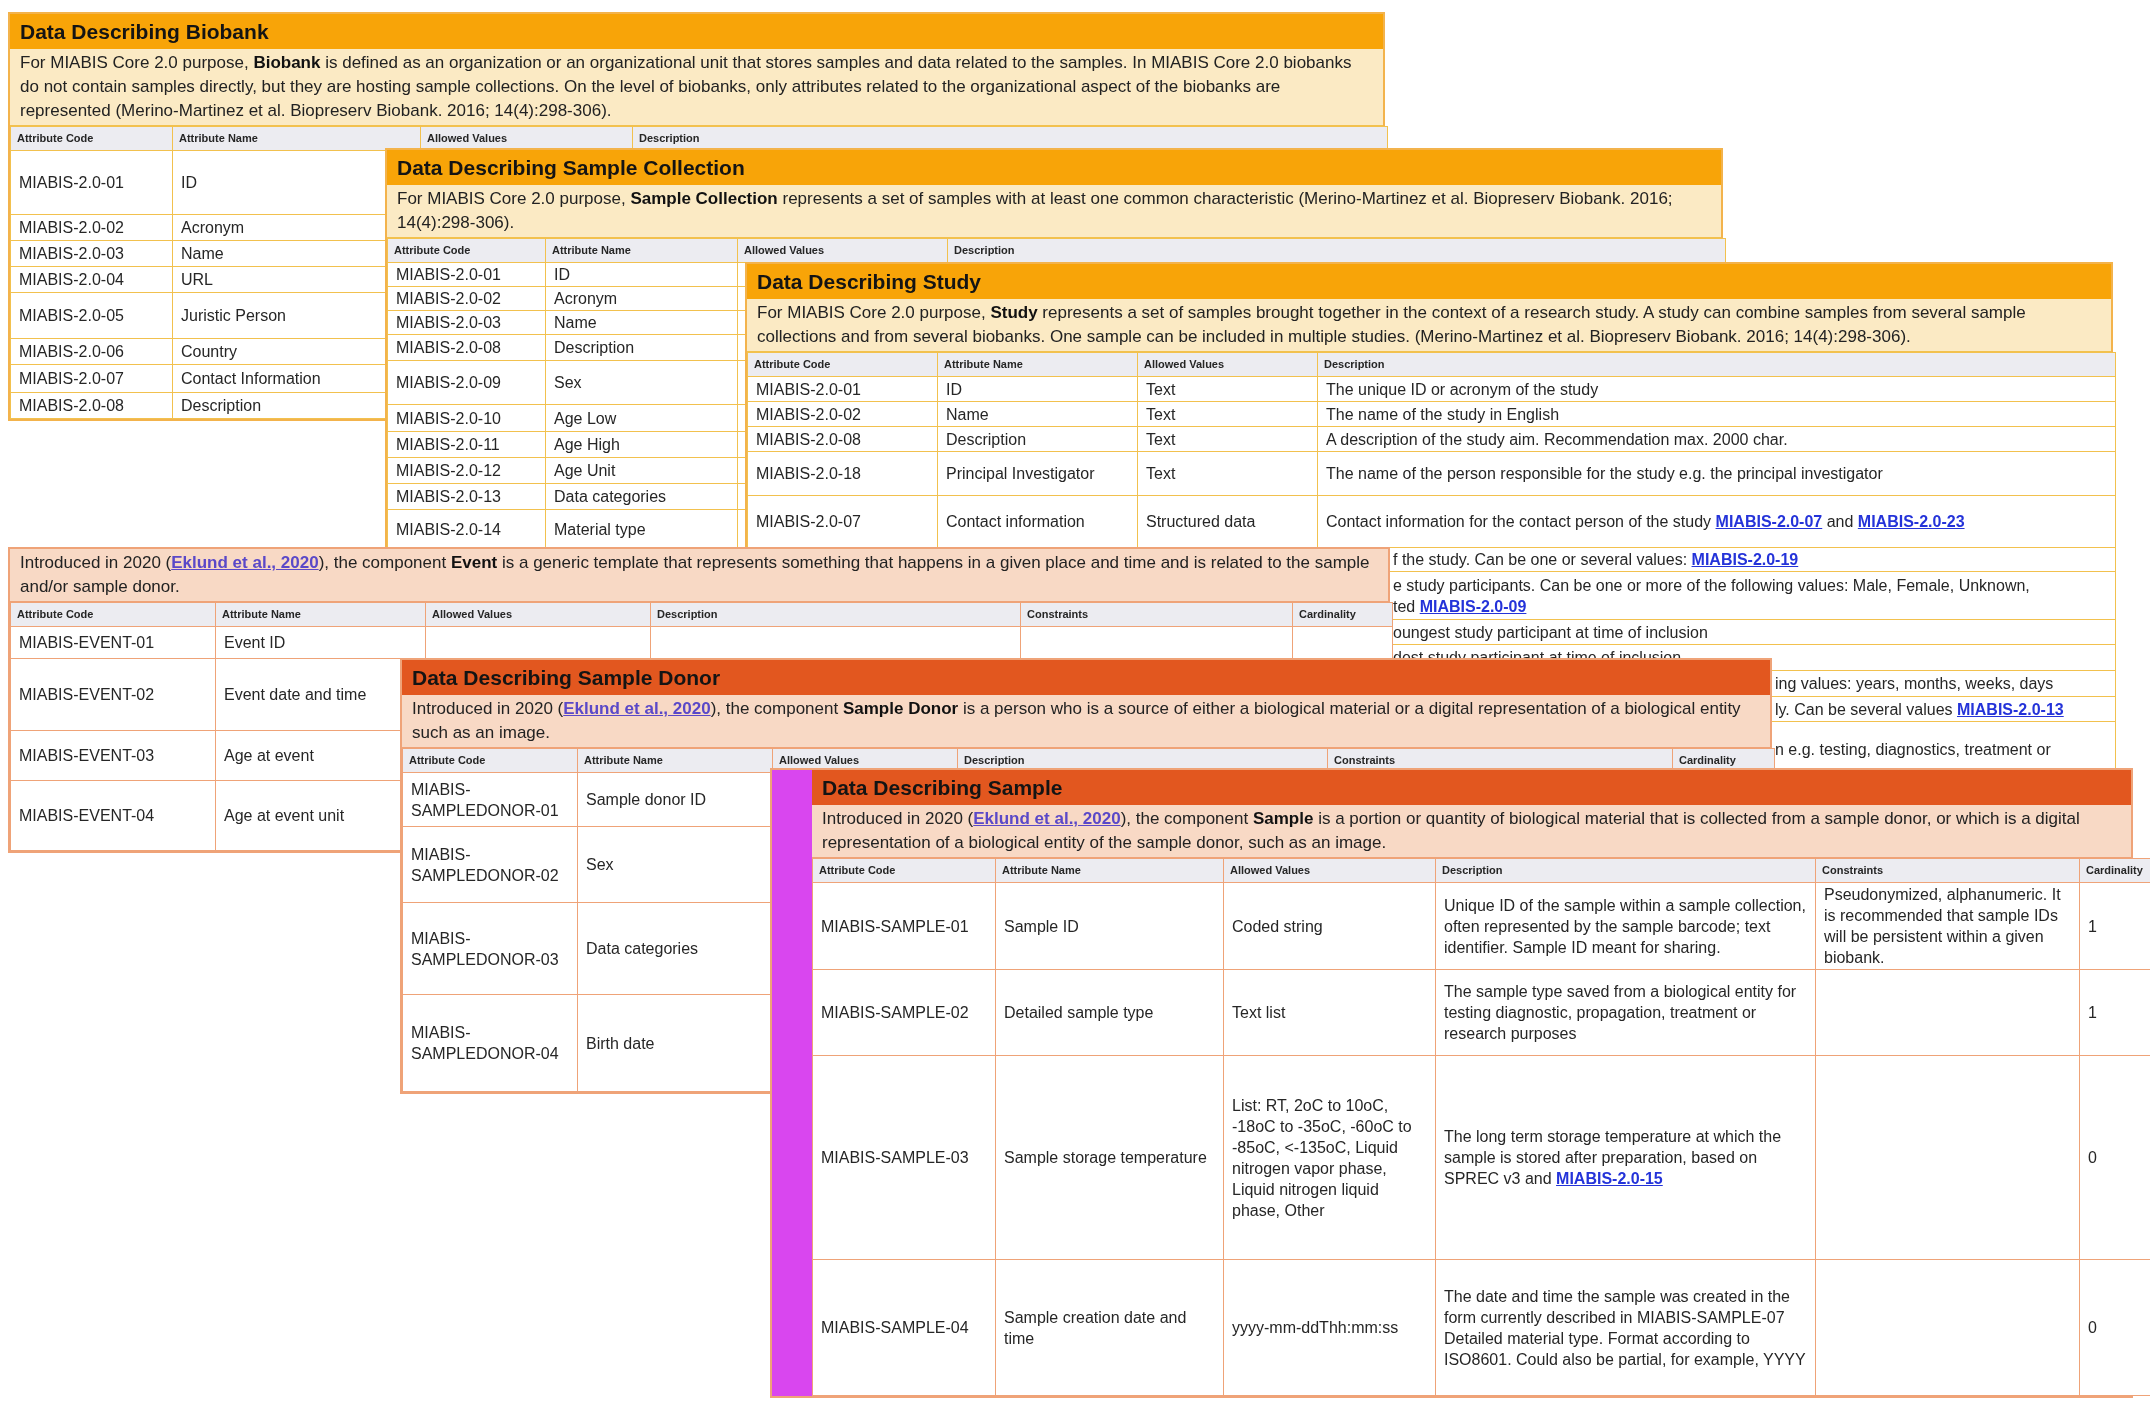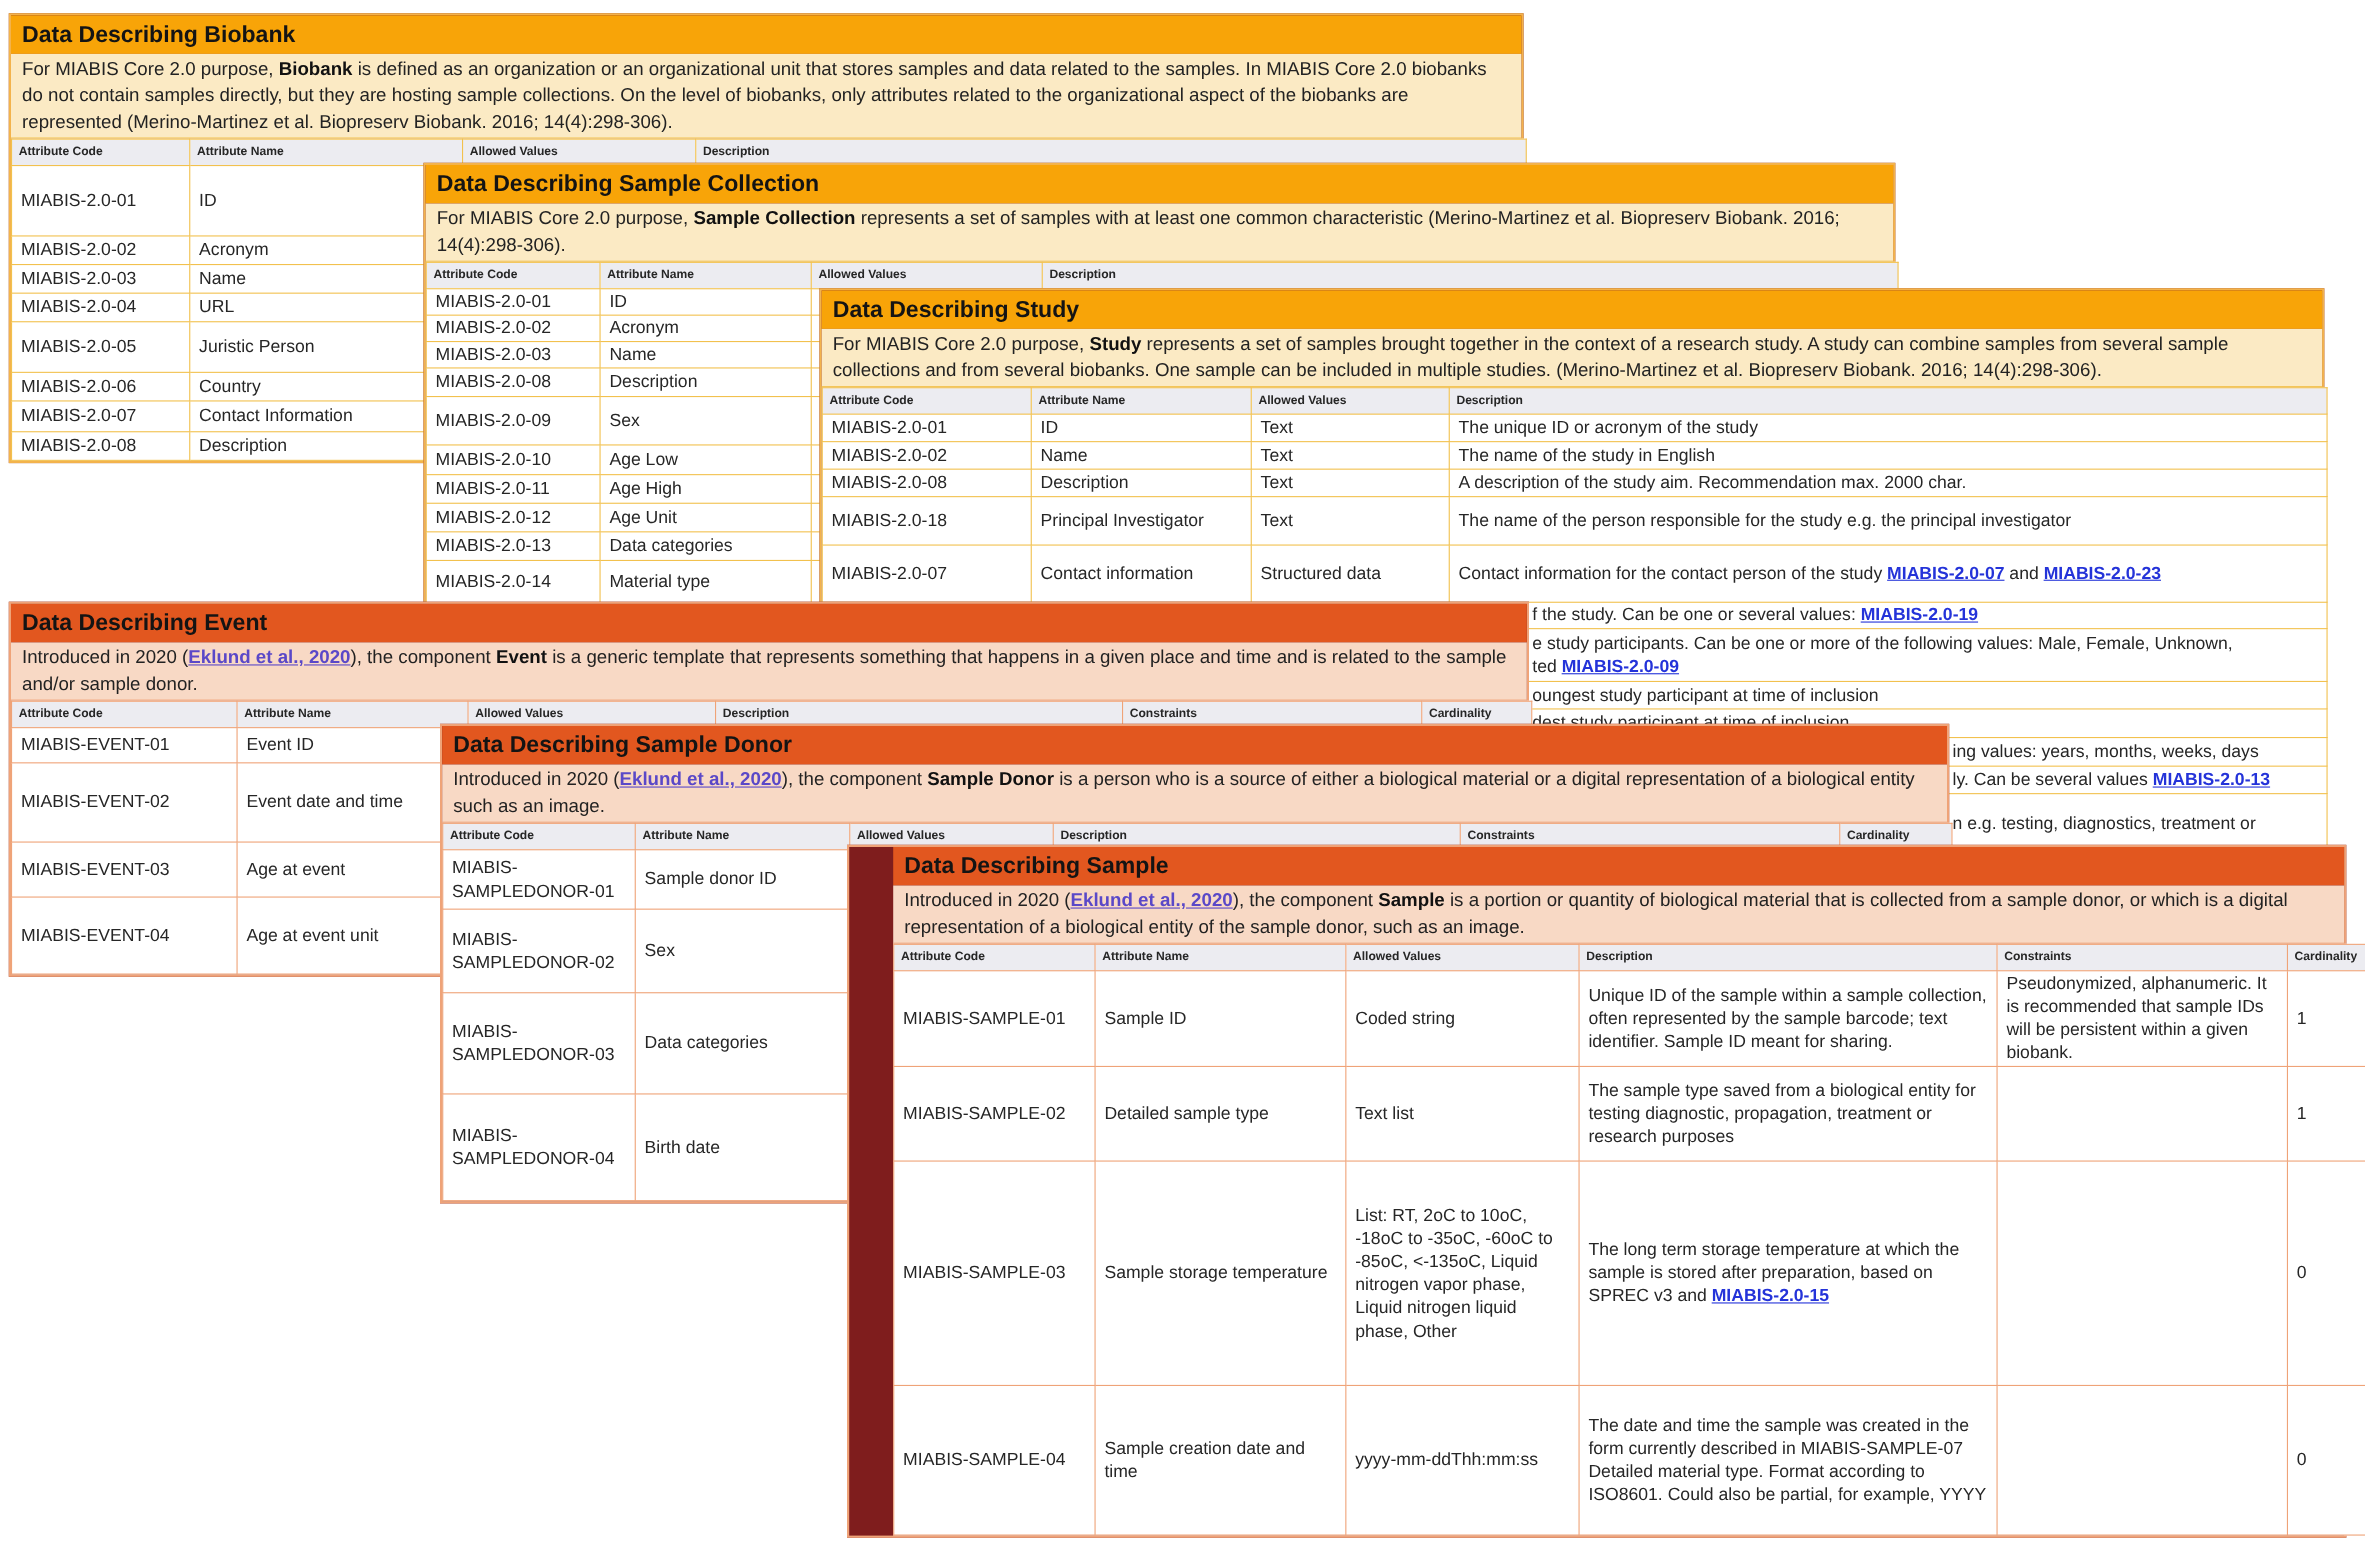--- a/index.html
+++ b/index.html
@@ -1,20 +1,20 @@
 <!DOCTYPE html>
 <html><head>
 <meta charset="utf-8">
 <style>
   html,body{margin:0;padding:0;}
   body{
     width:2150px;height:1402px;position:relative;background:#ffffff;
     font-family:"Liberation Sans",sans-serif;color:#1c1c1c;overflow:hidden;
   }
-  .panel{position:absolute;background:#7f1d1d;box-sizing:border-box;}
+  .panel{position:absolute;background:#d946ef;box-sizing:border-box;}
   .amber{border:2px solid #F3B34C;}
   .red{border:2px solid #EFA378;}
   .ttl{margin:0;padding:4px 10px;font-size:21px;line-height:27px;font-weight:bold;color:#141414;}
   .amber .ttl{background:#F8A408;}
   .red .ttl{background:#E2571F;}
   .desc{margin:0;padding:2px 10px;font-size:17px;line-height:24px;color:#222;}
   .amber .desc{background:#FBEAC4;border-bottom:1px solid #F2C14E;}
   .red .desc{background:#F8D9C5;border-bottom:1px solid #EFA378;}
   table{border-collapse:collapse;width:100%;table-layout:fixed;background:#fff;}
   th,td{border:1px solid;padding:1px 8px;font-size:16px;line-height:21px;
@@ -299,21 +299,20 @@
           <td></td>
           <td class="fragcell">
             <div class="fl">n e.g. testing, diagnostics, treatment or</div>
           </td>
         </tr>
       </tbody>
     </table>
 </section>
 
 <section class="panel red" id="p-event">
-  <h2 class="ttl">Data Describing Event</h2>
   <p class="desc">Introduced in 2020 (<a class="lnk" href="#">Eklund et al., 2020</a>), the component <b>Event</b> is a generic template that represents something that happens in a given place and time and is related to the sample and/or sample donor.</p>
   <table>
       <colgroup>
         <col style="width: 205px;">
         <col style="width: 210px;">
         <col style="width: 225px;">
         <col style="width: 370px;">
         <col style="width: 272px;">
         <col style="width: 100px;">
       </colgroup>

